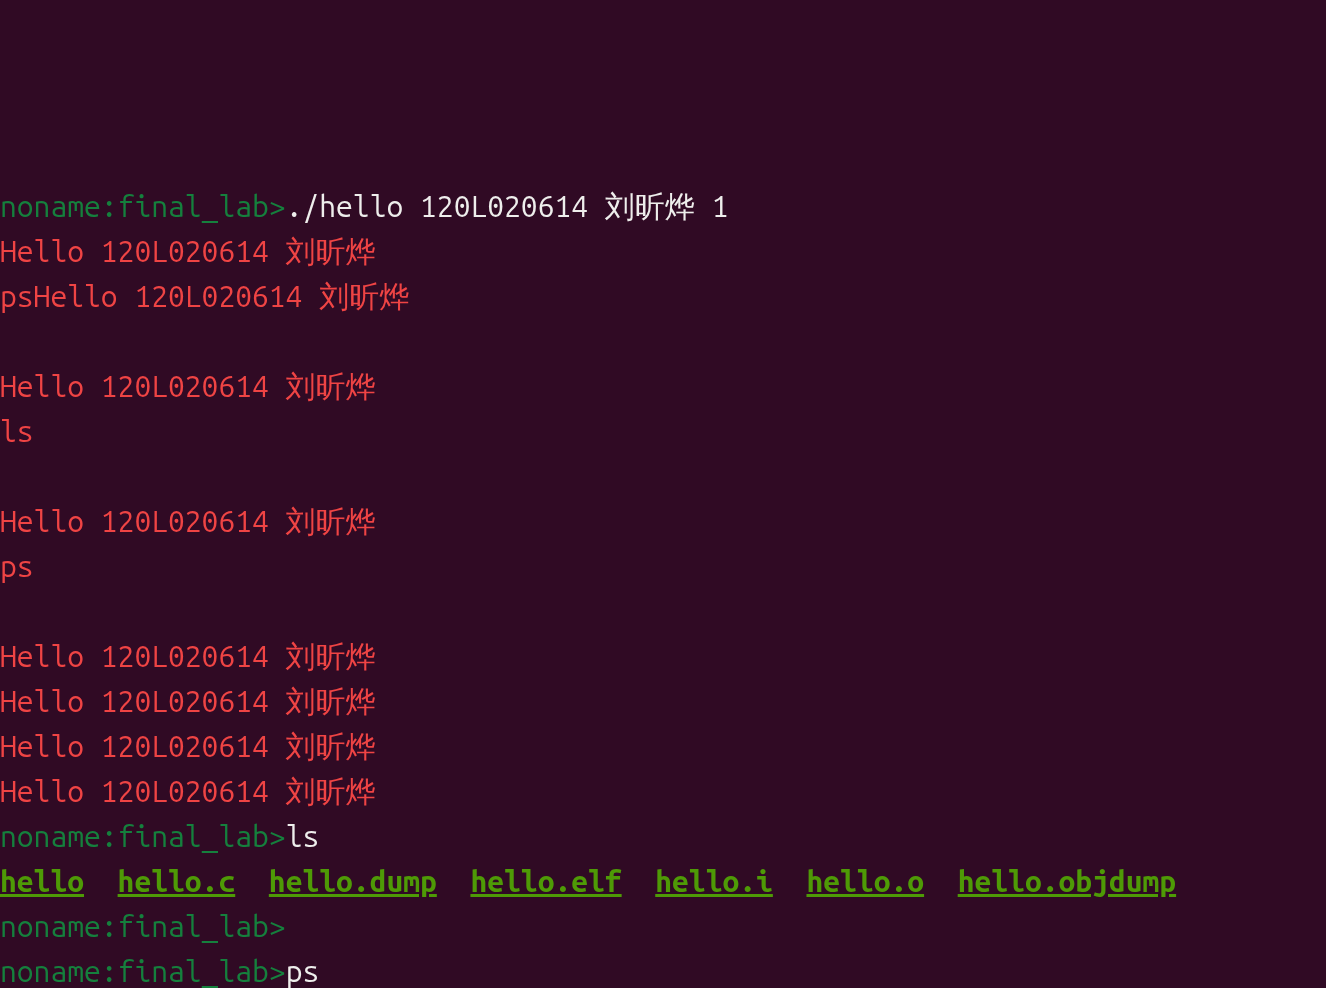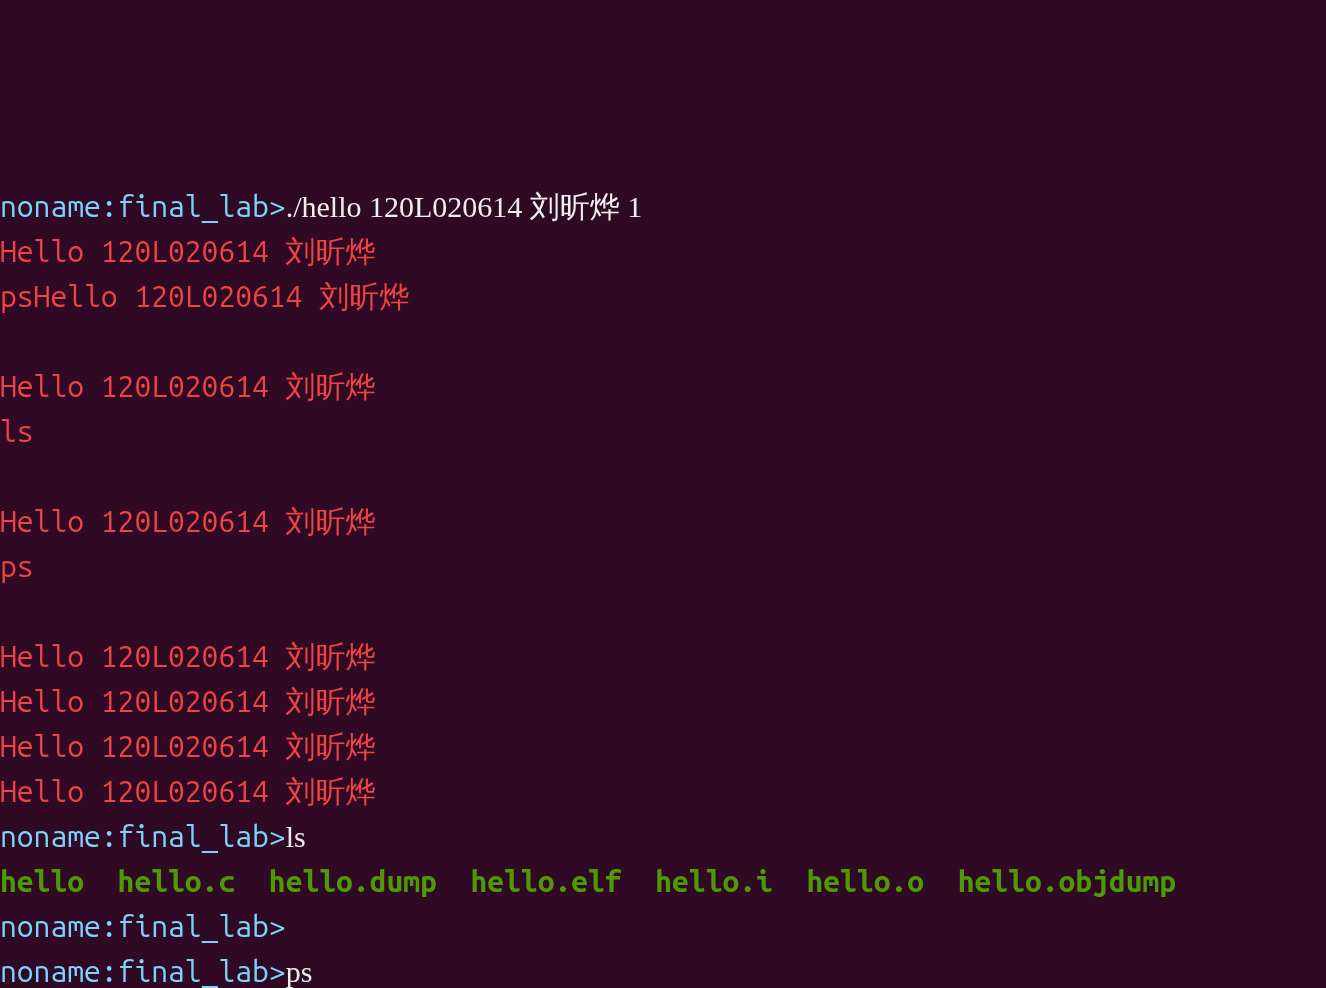--- a/index.html
+++ b/index.html
@@ -16,32 +16,32 @@
       padding: 0;
       width: 1326px;
       height: 988px;
       overflow: hidden;
       white-space: pre;
     }
     .terminal {
       padding: 4px 0 0 0;
     }
     .prompt-user {
-      color: #7dd3fc;
+      color: #15803d;
     }
     .command {
       color: #eeeeec;
-      font-family: Liberation Serif, serif;
     }
     .output {
       color: #ef4444;
     }
     .ls-exe {
       color: #4e9a06;
       font-weight: bold;
+      text-decoration: underline;
     }
     .line {
       display: block;
       min-height: 1.5em;
     }
   </style>
 </head>
 <body>
 
 

